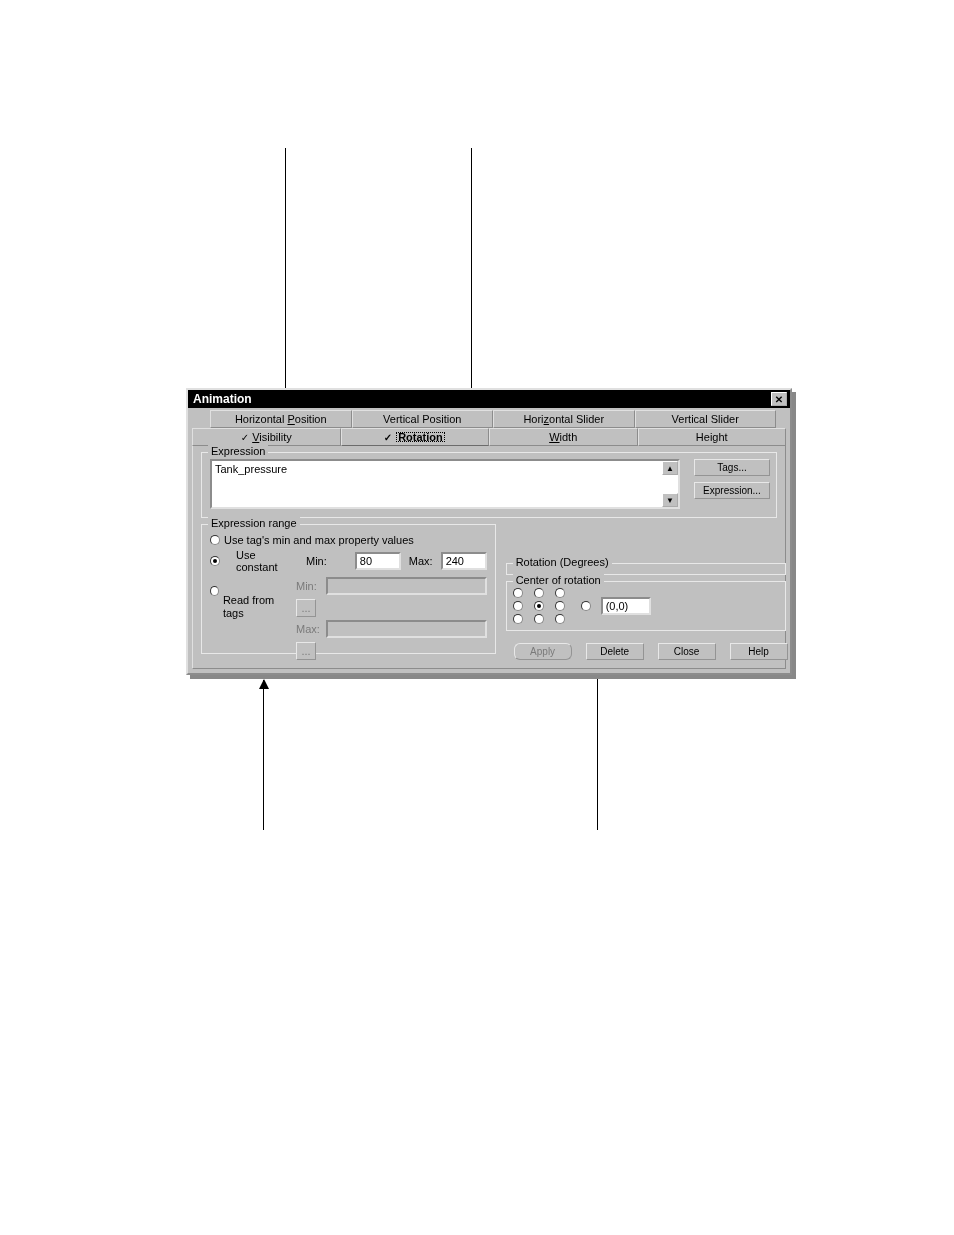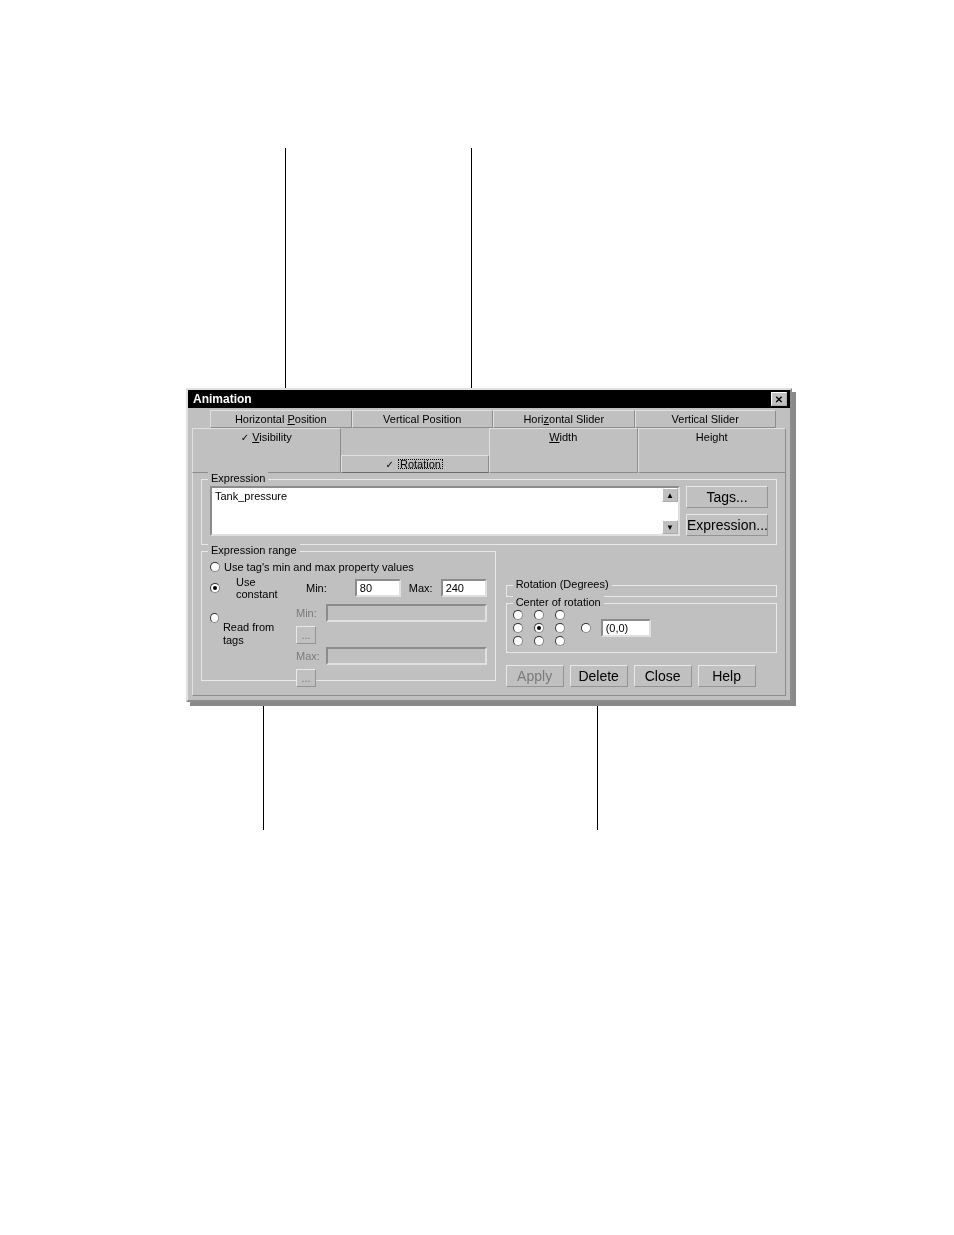--- a/index.html
+++ b/index.html
@@ -62,25 +62,24 @@
     flex: 1;
     background: #c0c0c0;
     border: 1px outset #e0e0e0;
     text-align: center;
     padding: 2px 0;
     font-size: 11px;
     white-space: nowrap;
     cursor: default;
   }
   .tab.active {
-    font-weight: normal;
+    font-weight: bold;
     border-bottom-color: #c0c0c0;
     border-style: outset;
     text-decoration: none;
-    margin-top: 27px;
   }
   .tab .chk::before {
     content: "✓";
     font-size: 10px;
     margin-right: 3px;
   }
   .dotted-focus {
     outline: 1px dotted #000;
     outline-offset: -2px;
     display: inline-block;
@@ -134,26 +133,27 @@
     border: 1px outset #fff;
     height: 14px;
     font-size: 8px;
     display: flex; align-items: center; justify-content: center;
   }
   .btn {
     background: #c0c0c0;
     border: 1px outset #e8e8e8;
     padding: 2px 0;
     text-align: center;
-    font-size: 14px;
+    font-size: 10px;
     cursor: default;
     min-width: 64px;
+    margin-left: 8px;
   }
   .btn.wide { min-width: 76px; }
-  .btn.disabled { color: #7a7a7a; }
+  .btn.disabled { color: #7a7a7a; border-radius: 6px; }
   .btn-col {
     display: flex; flex-direction: column; gap: 6px;
     width: 82px;
   }
   .row2 { display: flex; gap: 10px; align-items: flex-end; }
   .col-left { flex: 1; }
   .col-right { width: 280px; display: flex; flex-direction: column; }
 
   .radio-row { display: flex; align-items: center; gap: 4px; margin: 3px 0; }
   .radio-dot {

